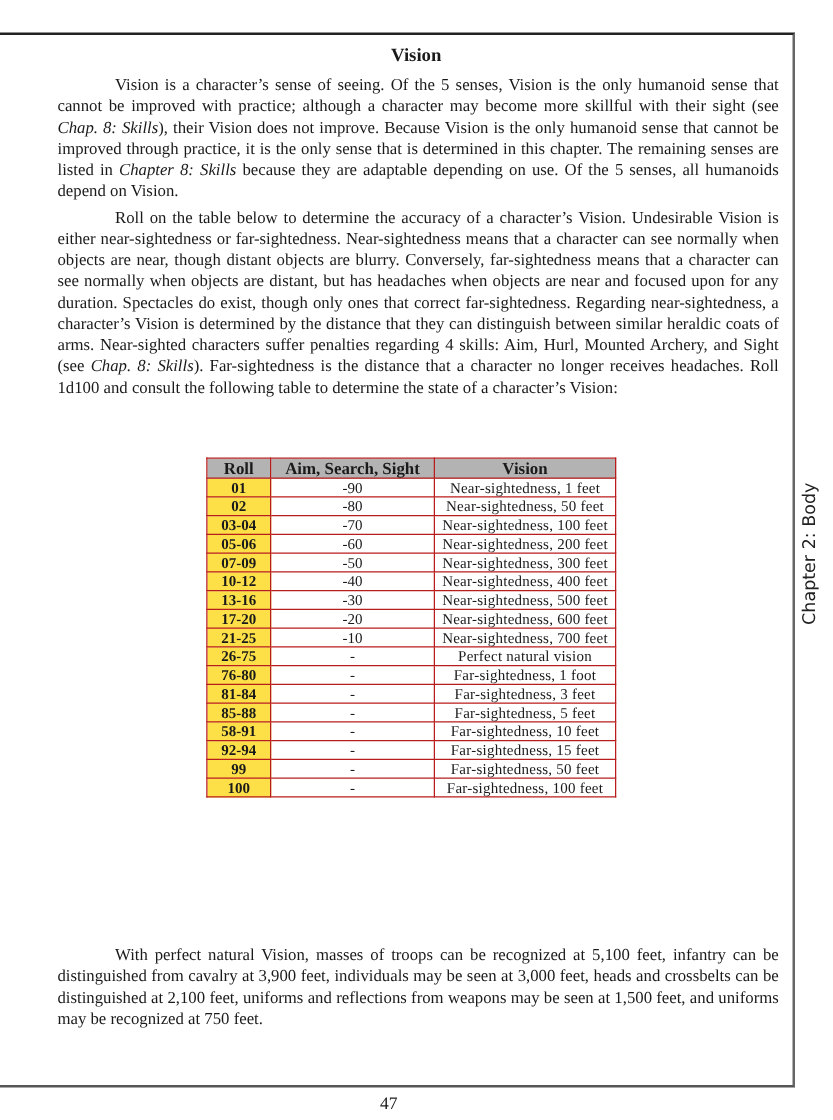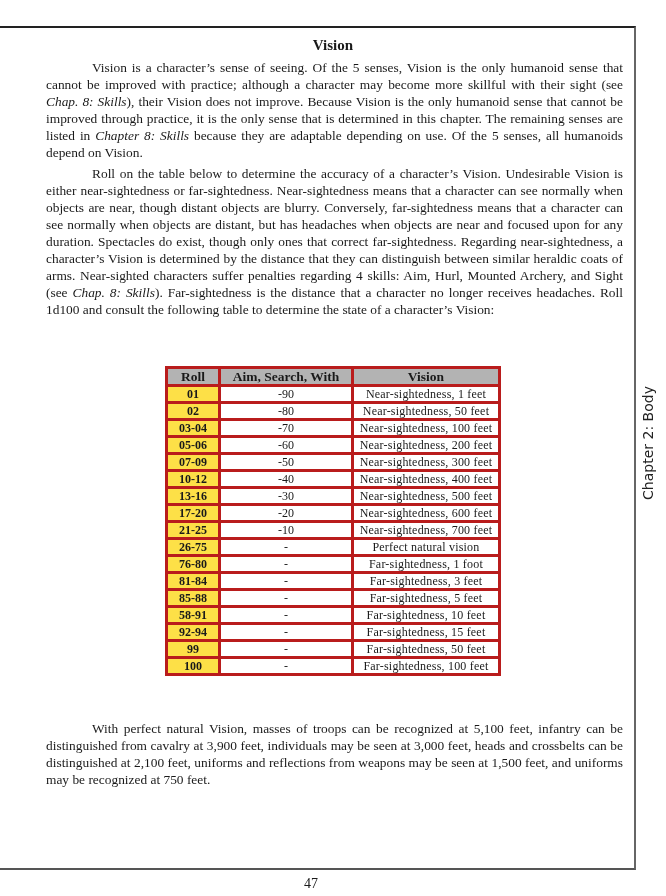--- a/index.html
+++ b/index.html
@@ -7,24 +7,24 @@
          font-family: "Liberation Serif", "DejaVu Serif", serif; color: #1a1a1a; }
   .page-frame { position: absolute; left: -2px; top: 26px; width: 636px; height: 840px;
                 border-top: 2px solid #222; border-right: 2px solid #666; border-bottom: 2px solid #555; }
   .title { position: absolute; left: 0; width: 666px; top: 37px; text-align: center;
            font-weight: bold; font-size: 15px; }
   .text-block { position: absolute; left: 42px; width: 585px; font-size: 13.4px; line-height: 17px;
                 text-align: justify; }
   .para { margin: 4px; text-indent: 46px; }
   .para i { font-style: italic; }
   #intro { top: 55px; }
-  #outro { top: 716px; }
+  #outro { top: 751px; }
   table.vision-table { position: absolute; left: 165px; top: 366px; border-collapse: collapse;
                        font-size: 12px; font-family: "Liberation Serif", serif; }
-  table.vision-table th, table.vision-table td { border: 3px solid #b91c1c; padding: 0 3px; height: 14px; line-height: 14px; text-align: center; }
+  table.vision-table th, table.vision-table td { border: 1px solid #b91c1c; padding: 0 3px; height: 14px; line-height: 14px; text-align: center; }
   table.vision-table th { background: #b3b3b3; font-weight: bold; font-size: 13.5px; height: 15px; line-height: 15px; }
   table.vision-table th.c-roll { width: 44px; }
   table.vision-table th.c-mod { width: 124px; }
   table.vision-table th.c-vis { width: 138px; }
   td.roll { background: #fde047; font-weight: bold; text-align: center; }
   td.mod { text-align: center; }
   td.vis { text-align: left; letter-spacing: 0.2px; }
   .side-label { position: absolute; left: 638px; top: 443px; width: 20px; height: 0;
                 font-family: "DejaVu Sans", sans-serif; font-size: 14px; color: #222; }
   .side-label span { display: block; position: absolute; white-space: nowrap;
@@ -40,21 +40,21 @@
 
 <div class="text-block" id="intro">
     <p class="para"><span>Vision is a character’s sense of seeing.  Of the 5 senses, Vision is the only humanoid sense that cannot be improved with practice; although a character may become more skillful with their sight (see </span><i>Chap. 8: Skills</i><span>), their Vision does not improve.  Because Vision is the only humanoid sense that cannot be improved through practice, it is the only sense that is determined in this chapter.  The remaining senses are listed in </span><i>Chapter 8: Skills</i><span> because they are adaptable depending on use.  Of the 5 senses, all humanoids depend on Vision.</span></p>
     <p class="para"><span>Roll on the table below to determine the accuracy of a character’s Vision.  Undesirable Vision is either near-sightedness or far-sightedness.  Near-sightedness means that a character can see normally when objects are near, though distant objects are blurry.  Conversely, far-sightedness means that a character can see normally when objects are distant, but has headaches when objects are near and focused upon for any duration.  Spectacles do exist, though only ones that correct far-sightedness.  Regarding near-sightedness, a character’s Vision is determined by the distance that they can distinguish between similar heraldic coats of arms.  Near-sighted characters suffer penalties regarding 4 skills: Aim, Hurl, Mounted Archery, and Sight (see </span><i>Chap. 8: Skills</i><span>).  Far-sightedness is the distance that a character no longer receives headaches.  Roll 1d100 and consult the following table to determine the state of a character’s Vision:</span></p>
   </div>
 
 <table class="vision-table">
   <thead>
     <tr>
       <th class="c-roll">Roll</th>
-      <th class="c-mod">Aim, Search, With</th>
+      <th class="c-mod">Aim, Search, Sight</th>
       <th class="c-vis">Vision</th>
     </tr>
   </thead>
   <tbody id="table-body">
       <tr>
         <td class="roll">01</td>
         <td class="mod">-90</td>
         <td class="vis">Near-sightedness, 1 feet</td>
       </tr>
       <tr>

